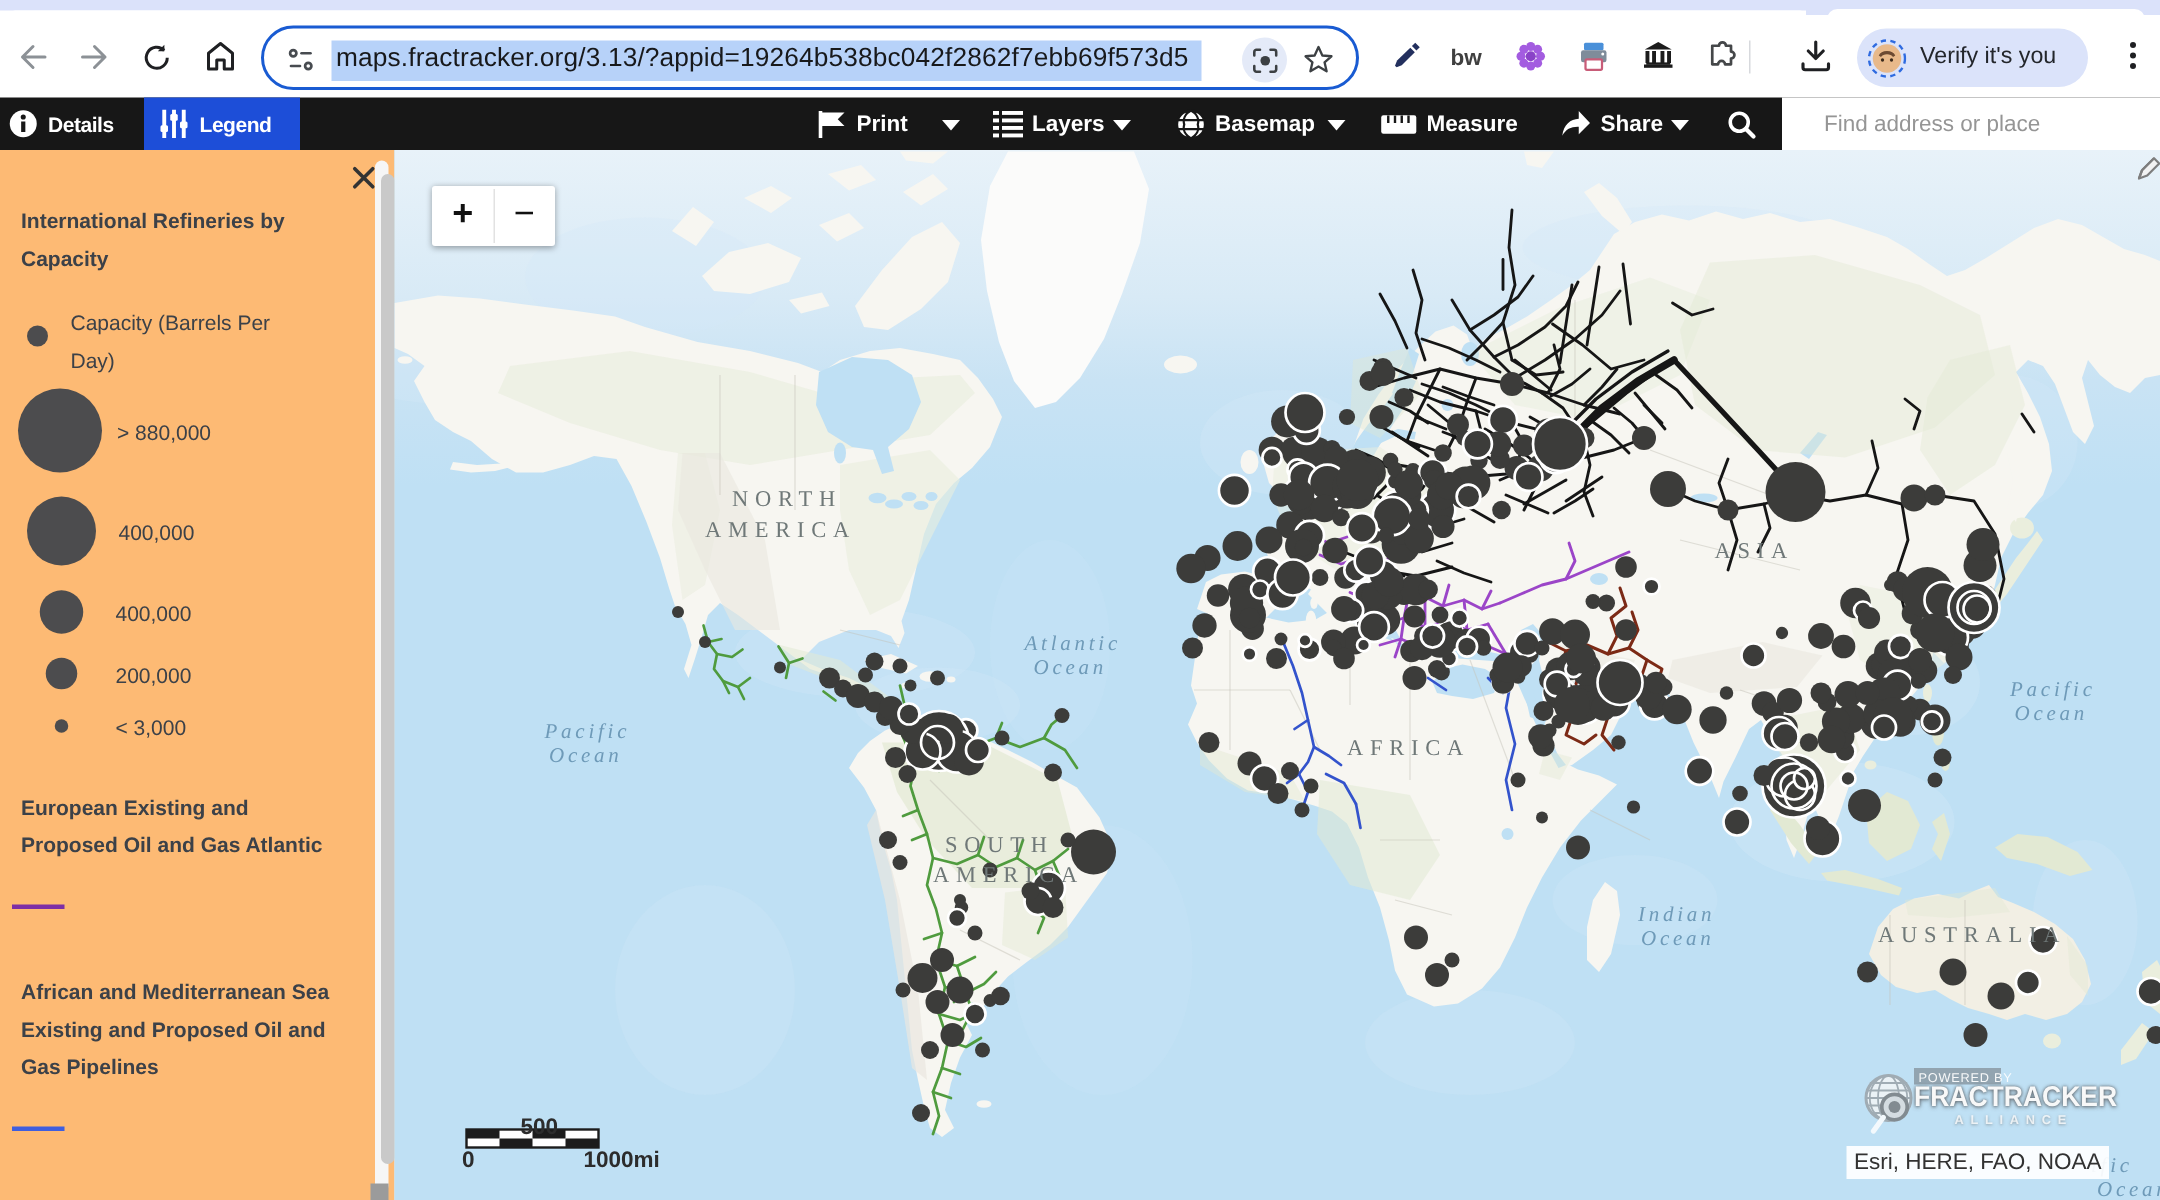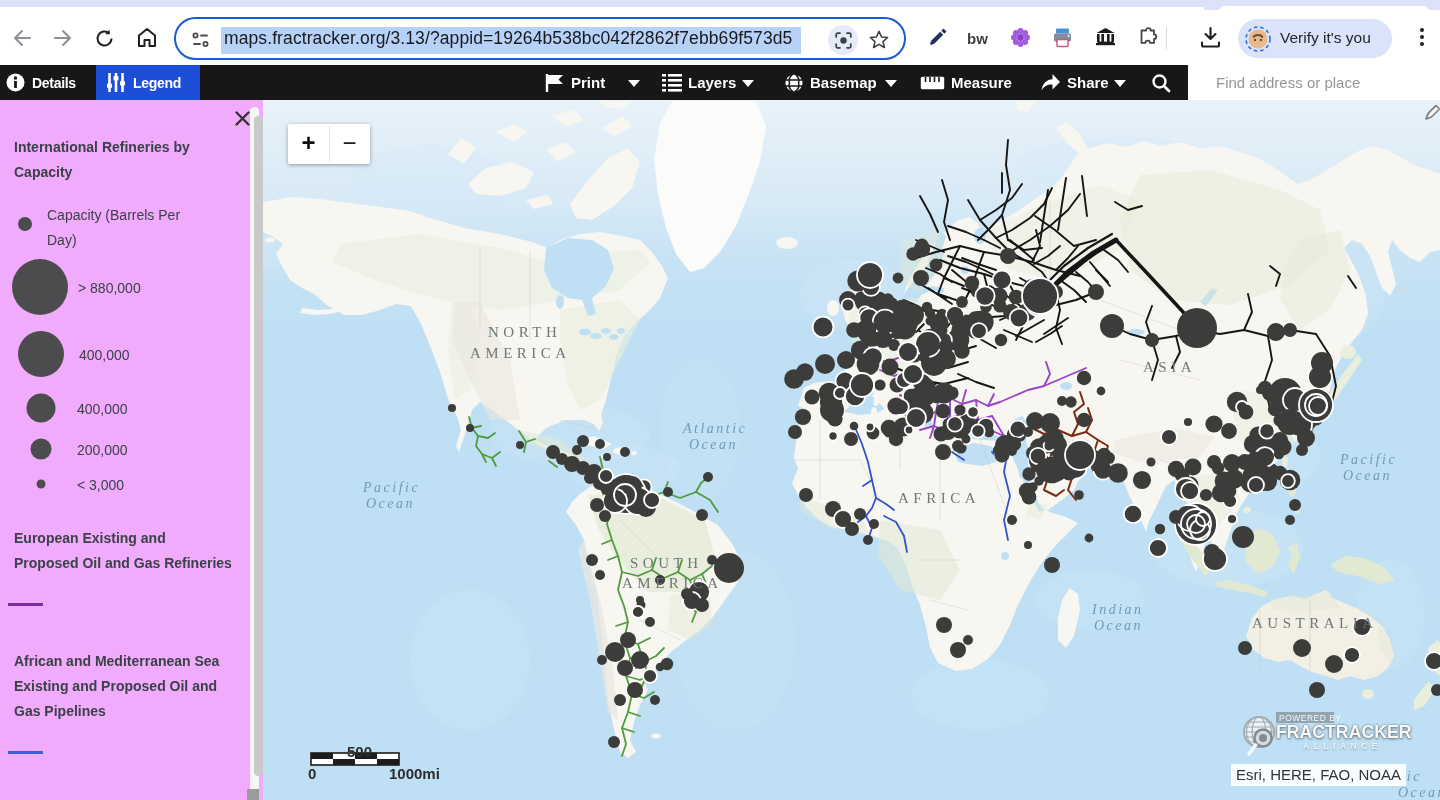--- a/index.html
+++ b/index.html
@@ -24,21 +24,21 @@
 
 
 #appbar { position:absolute; left:0; top:65px; width:1440px; height:35px; background:#171717; color:#fff; }
 .abtn { position:absolute; top:0; height:35px; display:flex; align-items:center; gap:6px; font-size:15px; font-weight:bold; color:#fff; }
 .abtn.lft { font-size:14px; letter-spacing:-0.3px; gap:7px; }
 #legendbtn { background:#1d4ed8; padding:0 19px 0 10px; }
 #findbox { position:absolute; left:1188px; top:65px; width:252px; height:35px; background:#fff; }
 #findbox span { position:absolute; left:28px; top:9px; font-size:15px; color:#959595; }
 
 
-#legend { position:absolute; left:0; top:100px; width:263px; height:700px; background:#f0abfc; color:#3c4148; }
+#legend { position:absolute; left:0; top:100px; width:263px; height:700px; background:#fdba74; color:#3c4148; }
 #legend .ttl { font-weight:bold; font-size:14px; line-height:25px; color:#3c4148; }
 #lscroll { position:absolute; right:4px; top:7px; width:9px; height:688px; background:#f6f6f6; border-radius:5px; }
 #lthumb { position:absolute; right:0px; top:16px; width:9px; height:660px; background:#c9c9c9; border-radius:5px; }
 #lclose { position:absolute; right:12px; top:10px; }
 
 
 #map { position:absolute; left:263px; top:100px; width:1177px; height:700px; background:#b7dcf0; }
 #zoomctl { position:absolute; left:25px; top:24px; width:82px; height:40px; background:#fff; box-shadow:0 1px 4px rgba(0,0,0,0.35); border-radius:2px; }
 #zoomctl .zb { position:absolute; top:0; width:41px; height:40px; font-size:24px; color:#111; text-align:center; line-height:38px; font-weight:bold; }
 #zoomctl .div { position:absolute; left:41px; top:2px; width:1px; height:36px; background:#e2e2e2; }
@@ -254,21 +254,21 @@
         <circle cx="41" cy="253" r="10.5"></circle>
         <circle cx="41" cy="288" r="4.5"></circle>
       </g>
     </svg>
     <div style="position:absolute;left:47px;top:103px;width:160px;font-size:14px;line-height:25px;color:#3c4148">Capacity (Barrels Per Day)</div>
     <div style="position:absolute;left:78px;top:180px;font-size:14px;color:#3c4148">&gt; 880,000</div>
     <div style="position:absolute;left:79px;top:247px;font-size:14px;color:#3c4148">400,000</div>
     <div style="position:absolute;left:77px;top:301px;font-size:14px;color:#3c4148">400,000</div>
     <div style="position:absolute;left:77px;top:342px;font-size:14px;color:#3c4148">200,000</div>
     <div style="position:absolute;left:77px;top:377px;font-size:14px;color:#3c4148">&lt; 3,000</div>
-    <div style="position:absolute;left:14px;top:426px;width:218px" class="ttl">European Existing and Proposed Oil and Gas Refineries</div>
+    <div style="position:absolute;left:14px;top:426px;width:218px" class="ttl">European Existing and Proposed Oil and Gas Atlantic</div>
     <div style="position:absolute;left:8px;top:503px;width:35px;height:2.5px;background:#7d2ea6"></div>
     <div style="position:absolute;left:14px;top:549px;width:230px" class="ttl">African and Mediterranean Sea Existing and Proposed Oil and Gas Pipelines</div>
     <div style="position:absolute;left:8px;top:651px;width:35px;height:2.5px;background:#3f5ede"></div>
     <div id="lscroll"></div>
       <div style="position:absolute;right:4px;bottom:0;width:12px;height:11px;background:#9b9b9b"></div>
     <div id="lthumb"></div>
   </div>
 
   <div id="map">
     <svg id="mapsvg" width="1177" height="700" viewBox="0 0 1177 700">

